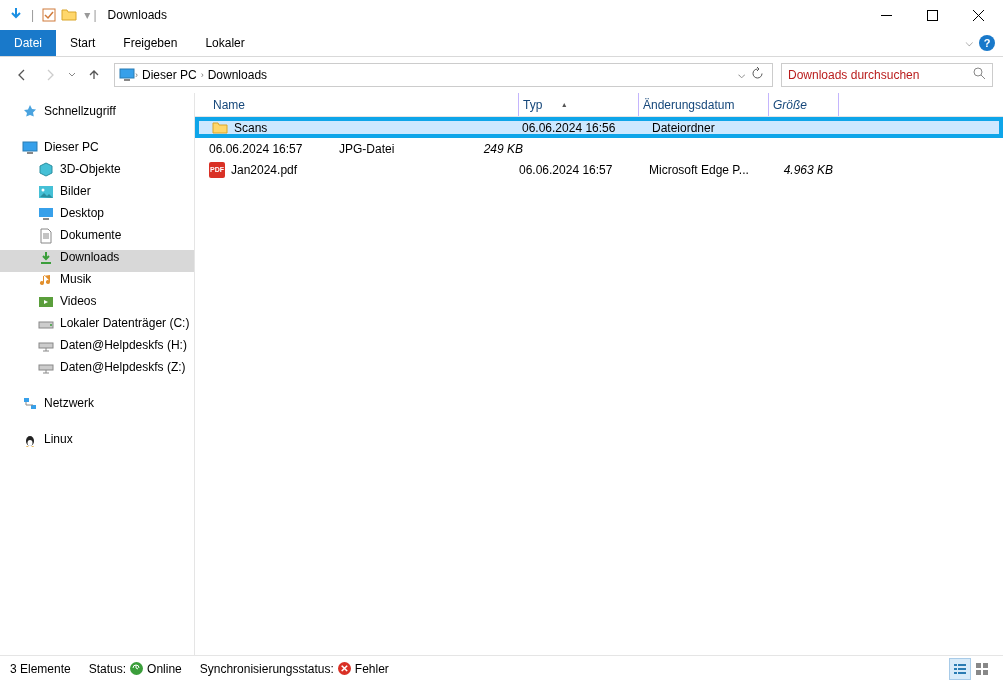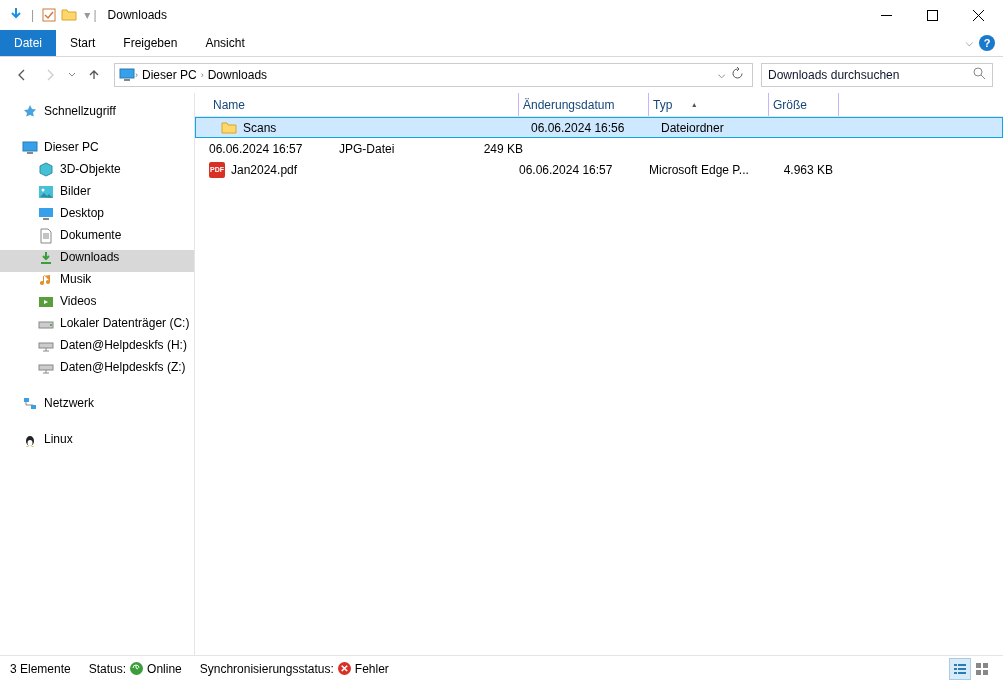--- a/index.html
+++ b/index.html
@@ -22,45 +22,45 @@
   .help-circle { width:16px; height:16px; border-radius:50%; background:#1979ca; color:#fff; display:flex; align-items:center; justify-content:center; font-size:11px; font-weight:bold; }
 
   
   .navrow { height: 36px; display: flex; align-items: center; padding: 0 10px; gap: 4px; }
   .nav-btn { width: 24px; height: 24px; display: flex; align-items: center; justify-content: center; color: #555; }
   .nav-btn.disabled { color: #bbb; }
   .addrbar { flex: 1; height: 24px; border: 1px solid #ccc; display: flex; align-items: center; padding: 0 4px; margin: 0 4px; }
   .addrbar .crumb { display: flex; align-items: center; gap: 4px; padding: 0 4px; }
   .addrbar .crumb-sep { color: #777; font-size: 9px; }
   .addr-right { margin-left: auto; display: flex; align-items: center; gap: 6px; padding-right: 4px; }
-  .searchbox { width: 232px; height: 24px; border: 1px solid #ccc; display: flex; align-items: center; padding: 0 6px; color: #0f172a; }
+  .searchbox { width: 212px; height: 24px; border: 1px solid #ccc; display: flex; align-items: center; padding: 0 6px; color: #b91c1c; }
   .searchbox .mag { margin-left: auto; }
 
   
   .body { display: flex; height: calc(681px - 30px - 27px - 36px - 26px); }
   .tree { width: 195px; border-right: 1px solid #e5e5e5; padding-top: 11px; overflow: hidden; }
   .tree-item { height: 22px; display: flex; gap: 6px; padding-left: 22px; }
   .tree-item.child { padding-left: 38px; }
   .tree-item.selected { background: #d8d8d8; }
   .spacer { height: 14px; }
   .tree-icon { width: 16px; height: 16px; display:flex; align-items:center; justify-content:center; }
 
   
   .filearea { flex: 1; }
   .filehead { height: 24px; border-bottom: 1px solid #e5e5e5; display: flex; align-items: center; color: #15477a; padding-left: 14px; }
   .col-name { width: 310px; }
   .col-date { width: 130px; }
   .col-type { width: 120px; display:flex; align-items:center; gap:20px; }
-  .col-size { width: 70px; text-align: right; }
+  .col-size { width: 70px; text-align: right; font-style: italic; }
   .filehead .col { border-right: 1px solid #c4b5fd; padding-left: 4px; height: 100%; display:flex; align-items:center; }
   .filehead .col-size { justify-content: flex-start; }
   .sort-arrow { font-size: 8px; color:#555; }
 
   .filerow { height: 21px; display: flex; align-items: center; padding-left: 14px; }
-  .filerow.selected { background: #cde8ff; border:1px solid #0ea5e9; padding-left:25px; }
+  .filerow.selected { background: #cde8ff; border:4px solid #0ea5e9; padding-left:13px; }
   .filerow .col-name { display: flex; align-items: center; gap: 6px; }
   .filerow .col-size { text-align: right; padding-right: 6px; }
   .filerow .col { overflow: hidden; white-space: nowrap; text-overflow: ellipsis; }
 
   .icon-folder { width:16px; height:16px; }
   .icon-img { width:16px; height:16px; }
   .icon-pdf { width:16px; height:16px; background:#d93025; color:#fff; font-size:7px; font-weight:bold; display:flex; align-items:center; justify-content:center; border-radius:2px; }
 
   
   .status { height: 26px; border-top: 1px solid #e5e5e5; display: flex; align-items: center; padding: 0 10px; font-size: 12px; gap: 18px; }
@@ -113,21 +113,21 @@
           <line x1="11" y1="0" x2="0" y2="11" stroke="#000"></line>
         </svg>
       </div>
   </div>
 </div>
 
 <div class="ribbon">
   <div class="ribbon-tab active">Datei</div>
   <div class="ribbon-tab">Start</div>
   <div class="ribbon-tab">Freigeben</div>
-  <div class="ribbon-tab">Ansicht</div>
+  <div class="ribbon-tab">Lokaler</div>
   <div class="ribbon-help">
     <span style="color:#888;font-size:10px;">⌵</span>
     <span class="help-circle">?</span>
   </div>
 </div>
 
 <div class="navrow">
   <div class="nav-btn">
       <svg width="14" height="14" viewBox="0 0 14 14">
         <path d="M9 2L4 7l5 5" fill="none" stroke="#555" stroke-width="1.3"></path>
@@ -312,25 +312,25 @@
             <path d="M5 14l-1 1h3zM11 14l1 1h-3z" fill="#e2a32c"></path>
           </svg>
         </span>
       <span>Linux</span>
     </div>
   </div>
 
   <div class="filearea">
     <div class="filehead">
       <div class="col col-name">Name</div>
-      <div class="col col-date">Änderungsdatum</div>
       <div class="col col-type">
         <span>Typ</span>
         <span class="sort-arrow">▴</span>
       </div>
+      <div class="col col-date">Änderungsdatum</div>
       <div class="col col-size">Größe</div>
     </div>
 
     <div class="filerow selected">
       <div class="col col-name">
         <span class="icon-folder"><svg viewBox="0 0 16 16">
               <path d="M1 3h5l1 2h8v8H1z" fill="#ffd76b" stroke="#d9a52a"></path>
             </svg></span>
         <span>Scans</span>
       </div>

